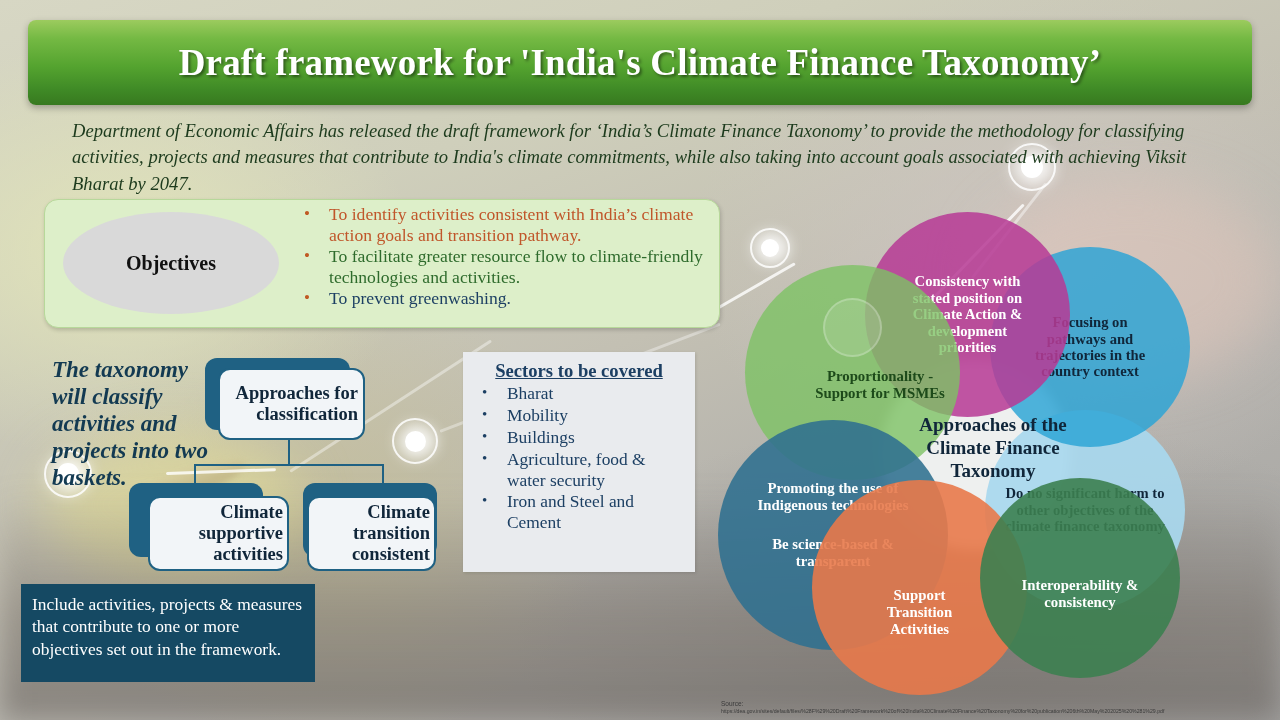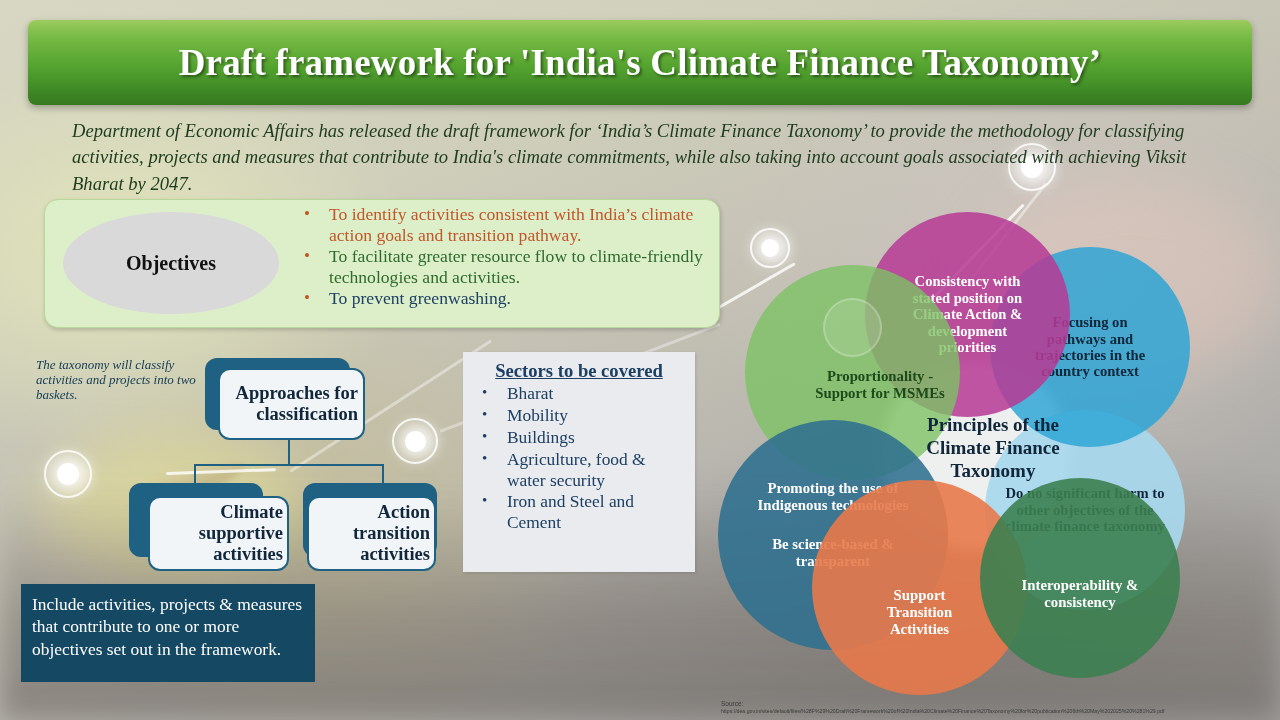--- a/index.html
+++ b/index.html
@@ -72,22 +72,22 @@
   .obj-ellipse span{font-size:20px;font-weight:bold;color:#111;}
   .obj-list{position:absolute;left:250px;top:4px;width:415px;}
   .obj-li{display:flex;font-size:17.6px;line-height:1.17;margin-bottom:1px;}
   .obj-bullet{color:#c05a24;flex:0 0 34px;font-size:17px;padding-left:9px;box-sizing:border-box;}
   .c-orange{color:#c0562a;}
   .c-green{color:#2e6b2c;}
   .c-navy{color:#1c3f63;}
 
   
   .taxnote{
-    position:absolute;left:36px;top:357px;width:160px;
-    font-style:italic;font-weight:normal;font-size:13px;line-height:1.17;color:#133a52;
+    position:absolute;left:52px;top:357px;width:160px;
+    font-style:italic;font-weight:bold;font-size:23px;line-height:1.17;color:#133a52;
   }
   .fbox{position:absolute;}
   .fbox .back{position:absolute;left:0;top:0;background:#1f6183;border-radius:12px;}
   .fbox .front{
     position:absolute;background:#f2f5f8;border:2px solid #1f6183;border-radius:12px;
     display:flex;align-items:center;justify-content:center;text-align:right;
     font-weight:bold;color:#10263a;line-height:1.13;box-sizing:border-box;
   }
   .conn{position:absolute;background:#1f6183;}
 
@@ -198,21 +198,21 @@
   <div class="conn" style="left:194px;top:464px;width:2px;height:22px;"></div>
   <div class="conn" style="left:382px;top:464px;width:2px;height:22px;"></div>
 
   <div class="fbox" style="left:129px;top:483px;width:160px;height:88px;">
     <div class="back" style="width:134px;height:74px;"></div>
     <div class="front" style="left:19px;top:13px;width:141px;height:75px;font-size:18.5px;padding:0 4px;">Climate supportive activities</div>
   </div>
 
   <div class="fbox" style="left:303px;top:483px;width:160px;height:88px;">
     <div class="back" style="width:134px;height:74px;"></div>
-    <div class="front" style="left:4px;top:13px;width:129px;height:75px;font-size:18.5px;padding:0 4px;">Action transition activities</div>
+    <div class="front" style="left:4px;top:13px;width:129px;height:75px;font-size:18.5px;padding:0 4px;">Climate transition consistent</div>
   </div>
 
   <div class="infobox" style="left:21px;top:584px;width:294px;height:98px;">Include activities, projects &amp; measures that contribute to one or more objectives set out in the framework.</div>
 
   <div class="sectors">
     <h3>Sectors to be covered</h3>
     <div class="sec-li">
       <div class="sec-bullet">•</div>
       <div>Bharat</div>
     </div>
@@ -262,20 +262,20 @@
 
     <div class="vcircle" style="left:112px;top:290px;width:215px;height:215px;background:rgba(232,121,74,.90);z-index:9;">
       <span style="width:120px;font-size:14.8px;line-height:1.16;color:#fff;margin-top:50px;">Support Transition Activities</span>
     </div>
 
     <div class="vcircle" style="left:280px;top:288px;width:200px;height:200px;background:rgba(60,128,80,.90);z-index:10;">
       <span style="width:175px;font-size:14.8px;line-height:1.16;color:#fff;margin-top:32px;">Interoperability &amp; consistency</span>
     </div>
   </div>
 
-  <div class="center-label">Principles of the Climate Finance Taxonomy</div>
+  <div class="center-label">Approaches of the Climate Finance Taxonomy</div>
 
   <div class="source">
     <div class="s-lab">Source:</div>
     <div class="s-url">https://dea.gov.in/sites/default/files/%28F%29%20Draft%20Framework%20of%20India%20Climate%20Finance%20Taxonomy%20for%20publication%206th%20May%202025%20%281%29.pdf</div>
   </div>
 
 </div>
 
 </body></html>

